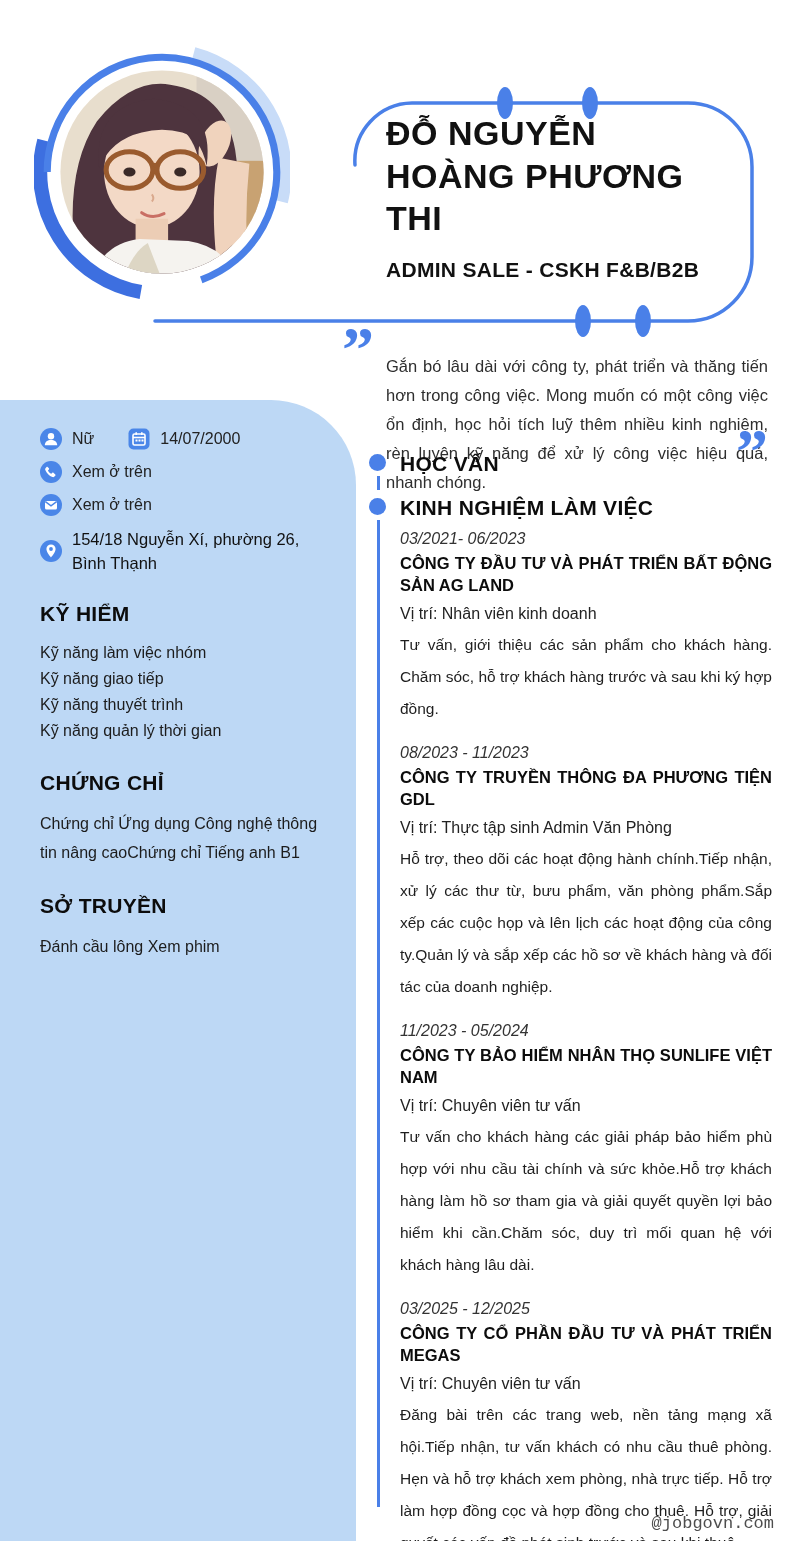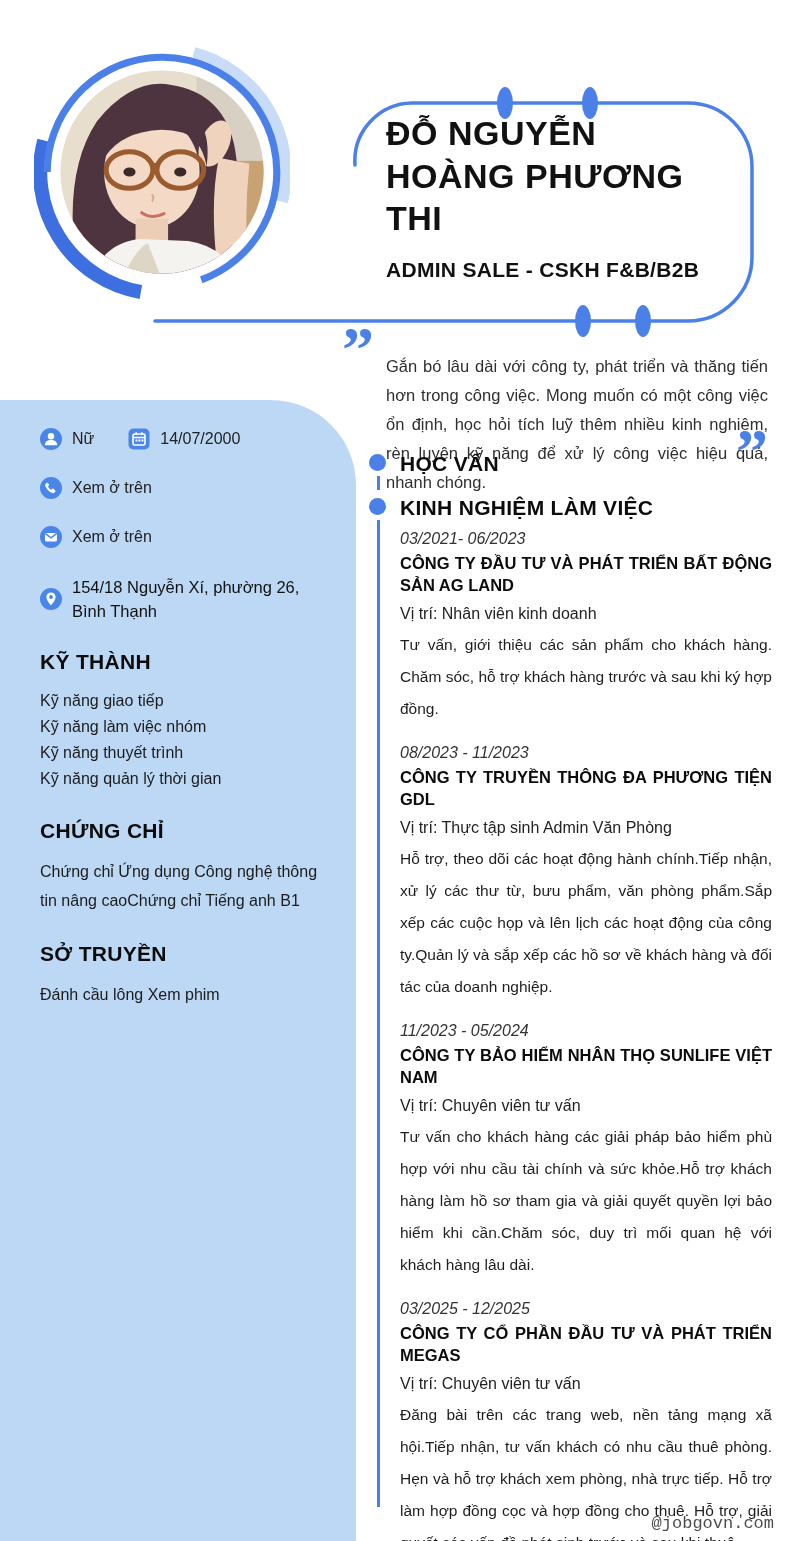--- a/index.html
+++ b/index.html
@@ -23,21 +23,21 @@
   .name-block{position:absolute;left:386px;top:112px;width:345px}
   .person-name{font-size:34px;line-height:1.25;font-weight:bold;color:#111;letter-spacing:.5px}
   .person-title{margin-top:18px;font-size:21px;font-weight:bold;color:#111;letter-spacing:.3px}
   .quote-mark{position:absolute;font-family:"Liberation Serif",serif;font-weight:bold;font-size:64px;line-height:1;color:var(--accent)}
   .quote-open{left:342px;top:318px}
   .quote-close{left:736px;top:420px}
   .summary{position:absolute;left:386px;top:352px;width:382px;font-size:16.5px;line-height:29px;color:#2e2e2e;text-align:justify}
 
   
   .sidebar{position:absolute;left:0;top:400px;width:356px;height:1141px;background:var(--sidebar-bg);border-top-right-radius:85px;padding:28px 28px 0 40px}
-  .info-grid{display:flex;flex-direction:column;gap:27px}
+  .info-grid{display:flex;flex-direction:column;gap:11px}
   .info-row{display:flex;align-items:flex-start;gap:10px;font-size:16.5px;color:#111}
   .info-pair{display:flex;gap:34px}
   .info-item{display:flex;align-items:center;gap:10px}
   .info-icon{flex:0 0 auto;width:22px;height:22px;display:inline-flex}
   .info-text{line-height:22px}
   .loc-row{align-items:center}
   .side-heading{font-size:21px;font-weight:bold;color:#0c0c0c;margin:27px 0 14px;letter-spacing:.3px}
   .side-list{list-style:none;font-size:16px;color:#1c1c1c}
   .side-list li{line-height:26px}
   .side-text{font-size:16px;line-height:29px;color:#1c1c1c}
@@ -177,24 +177,24 @@
           <svg viewBox="0 0 22 22">
               <circle cx="11" cy="11" r="11" fill="var(--icon-bg)"></circle>
               <path d="M11 4.5c-2.6 0-4.6 2-4.6 4.6 0 3.4 4.6 8.4 4.6 8.4s4.6-5 4.6-8.4c0-2.6-2-4.6-4.6-4.6z" fill="#fff"></path>
               <circle cx="11" cy="9" r="1.9" fill="var(--icon-bg)"></circle>
             </svg>
         </span>
         <span class="info-text" style="line-height:24px">154/18 Nguyễn Xí, phường 26, Bình Thạnh</span>
       </div>
     </div>
 
-    <h3 class="side-heading">KỸ THÀNH</h3>
+    <h3 class="side-heading">KỸ HIỂM</h3>
     <ul class="side-list">
+      <li>Kỹ năng làm việc nhóm</li>
       <li>Kỹ năng giao tiếp</li>
-      <li>Kỹ năng làm việc nhóm</li>
       <li>Kỹ năng thuyết trình</li>
       <li>Kỹ năng quản lý thời gian</li>
     </ul>
 
     <h3 class="side-heading">CHỨNG CHỈ</h3>
     <p class="side-text">Chứng chỉ Ứng dụng Công nghệ thông tin nâng caoChứng chỉ Tiếng anh B1</p>
 
     <h3 class="side-heading">SỞ TRUYỀN</h3>
     <p class="side-text">Đánh cầu lông Xem phim</p>
   </aside>

